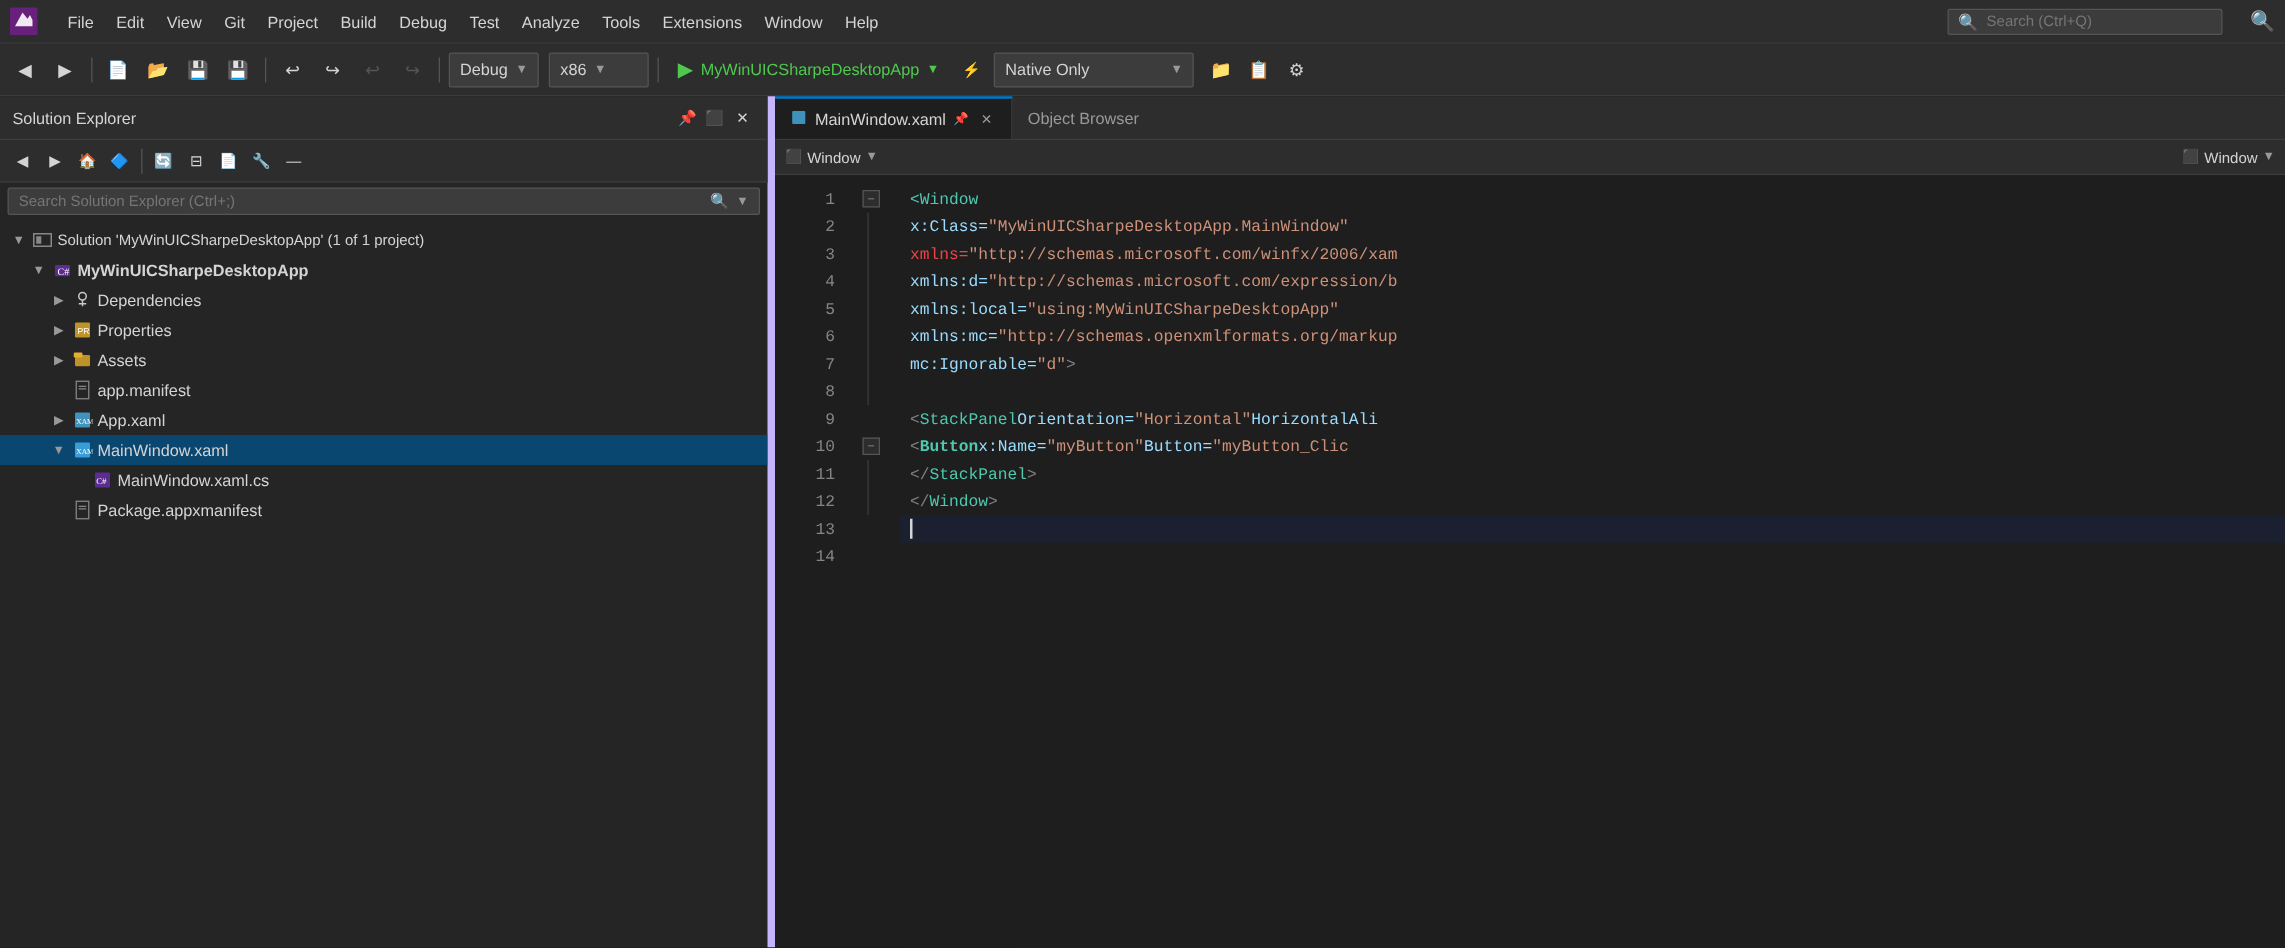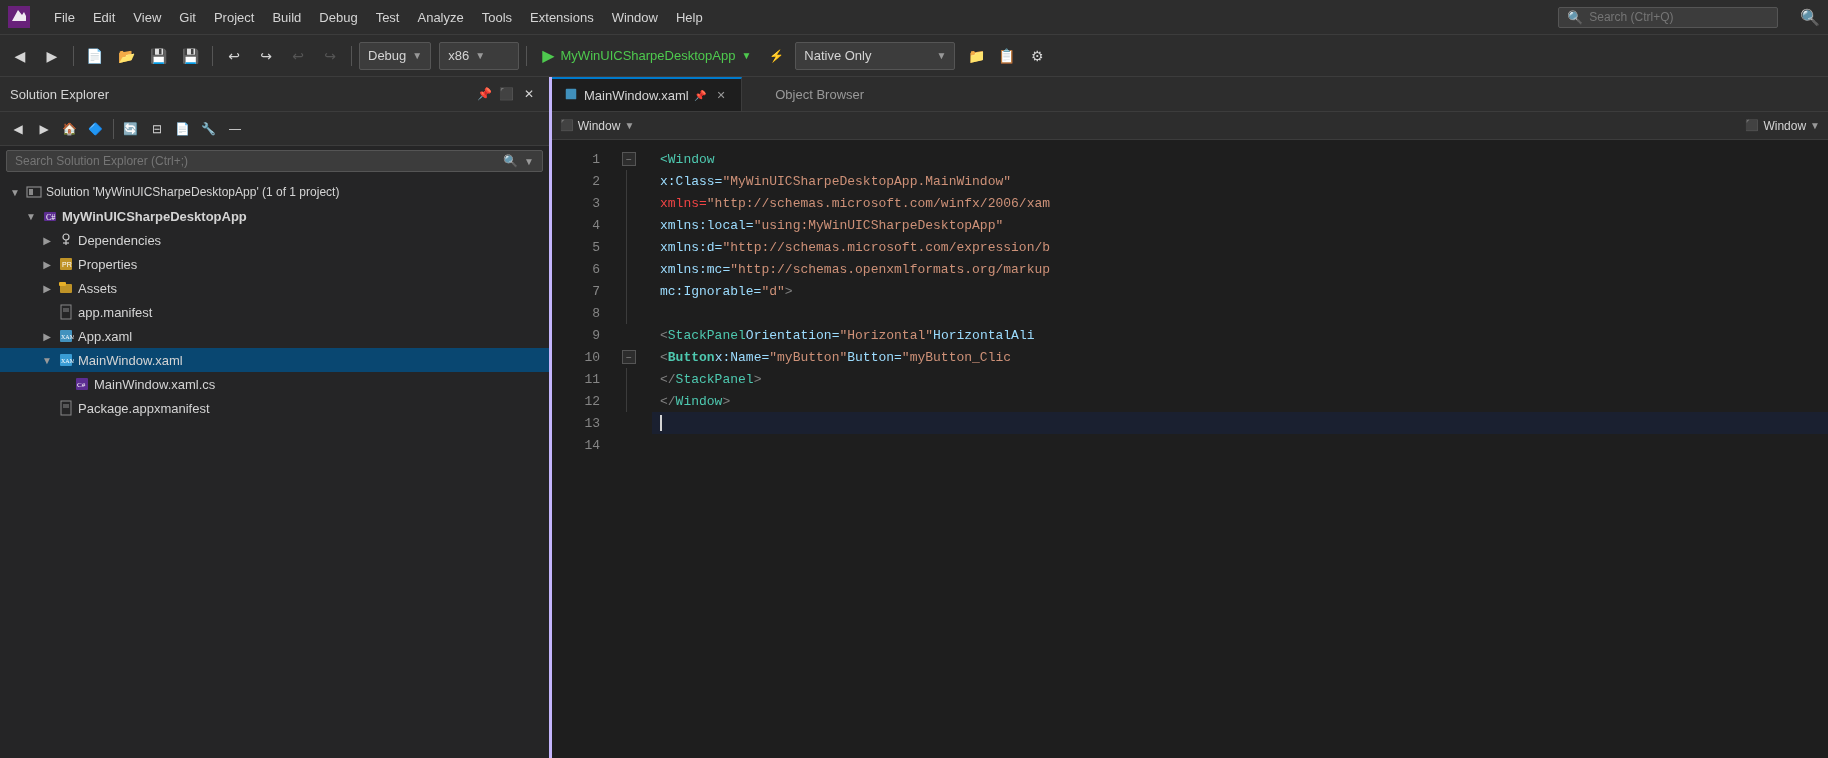--- a/index.html
+++ b/index.html
@@ -149,23 +149,23 @@
     }
 
     
     .main-content {
       display: flex;
       height: calc(758px - 77px);
     }
 
     
     .solution-explorer {
-      width: 552px;
+      width: 620px;
       background: #252526;
-      border-right: 3px solid #c4b5fd;
+      border-right: 6px solid #c4b5fd;
       display: flex;
       flex-direction: column;
       flex-shrink: 0;
     }
 
     .panel-header {
       height: 35px;
       background: #2d2d2d;
       display: flex;
       align-items: center;
@@ -290,21 +290,20 @@
       color: #999;
     }
 
     .object-browser-tab {
       display: flex;
       align-items: center;
       padding: 0 12px;
       font-size: 13px;
       color: #999;
       cursor: pointer;
-      margin-left: 21px;
     }
 
     
     .breadcrumb-bar {
       height: 28px;
       background: #2d2d2d;
       display: flex;
       align-items: center;
       padding: 0 8px;
       gap: 4px;
@@ -688,26 +687,26 @@
           </div>
           <div class="code-line">
             <span style="color: rgb(156, 220, 254);">    x:Class=</span>
             <span style="color: rgb(206, 145, 120);">"MyWinUICSharpeDesktopApp.MainWindow"</span>
           </div>
           <div class="code-line">
             <span style="color: #ef4444;">    xmlns=</span>
             <span style="color: rgb(206, 145, 120);">"http://schemas.microsoft.com/winfx/2006/xam</span>
           </div>
           <div class="code-line">
+            <span style="color: rgb(156, 220, 254);">    xmlns:d=</span>
+            <span style="color: rgb(206, 145, 120);">"http://schemas.microsoft.com/expression/b</span>
+          </div>
+          <div class="code-line">
             <span style="color: rgb(156, 220, 254);">    xmlns:local=</span>
             <span style="color: rgb(206, 145, 120);">"using:MyWinUICSharpeDesktopApp"</span>
-          </div>
-          <div class="code-line">
-            <span style="color: rgb(156, 220, 254);">    xmlns:d=</span>
-            <span style="color: rgb(206, 145, 120);">"http://schemas.microsoft.com/expression/b</span>
           </div>
           <div class="code-line">
             <span style="color: rgb(156, 220, 254);">    xmlns:mc=</span>
             <span style="color: rgb(206, 145, 120);">"http://schemas.openxmlformats.org/markup</span>
           </div>
           <div class="code-line">
             <span style="color: rgb(156, 220, 254);">    mc:Ignorable=</span>
             <span style="color: rgb(206, 145, 120);">"d"</span>
             <span style="color: rgb(128, 128, 128);">&gt;</span>
           </div>

